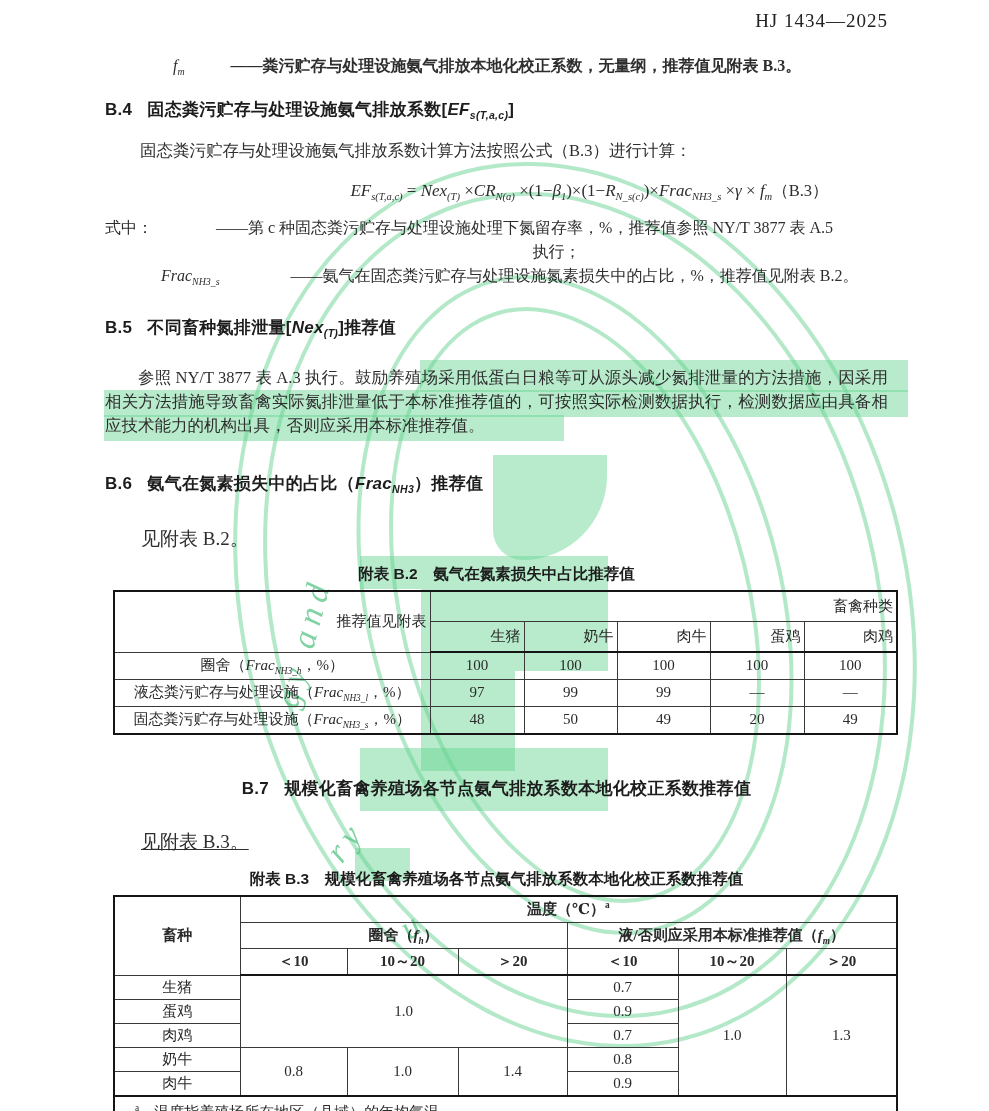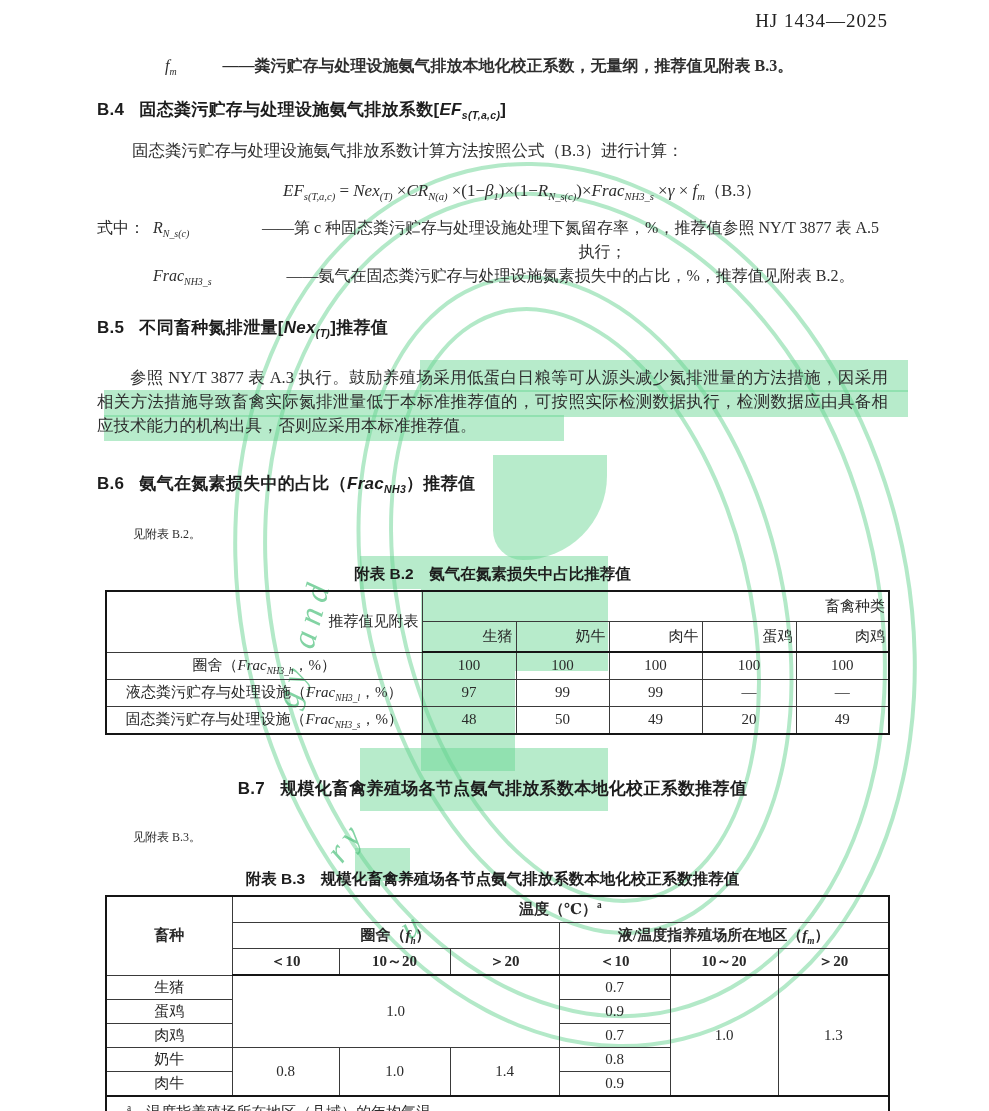--- a/index.html
+++ b/index.html
@@ -29,64 +29,64 @@
   .wm-colband2{left:421px;top:671px;width:94px;height:100px;}
   .wm-b7bar{left:360px;top:748px;width:248px;height:63px;}
   .wm-cap3{left:355px;top:848px;width:55px;height:33px;}
   .wm-frag{position:absolute;font-family:"Liberation Serif","DejaVu Serif",serif;
     font-style:italic;color:rgba(88,196,132,.75);font-size:34px;letter-spacing:7px;
     transform-origin:0 0;white-space:nowrap;}
   .wm-frag1{left:268px;top:702px;transform:rotate(-75deg);}
   .wm-frag2{left:318px;top:846px;transform:rotate(-52deg);}
   .wm-frag3{left:392px;top:916px;transform:rotate(-35deg);}
   
-  .content{position:absolute;inset:0;z-index:2;padding:10px 101px 0 97px;box-sizing:border-box;}
+  .content{position:absolute;inset:0;z-index:2;padding:10px 101px 0 97px;box-sizing:border-box;margin-left:8px;}
   .doc-num{text-align:right;font-size:19px;letter-spacing:1px;color:#222;height:24px;}
   .fm-line{margin-top:22px;font-size:16px;height:24px;}
   .fm-sym{display:inline-block;margin-left:68px;}
   .fm-text{margin-left:46px;font-weight:bold;}
   i{font-style:italic;}
   sub{font-size:.62em;font-style:italic;line-height:0;}
   sup{font-size:.62em;line-height:0;}
   .heading{margin-top:18px;font-family:"Liberation Sans","DejaVu Sans",sans-serif;
     font-weight:700;font-size:17px;color:#1d1d1d;height:24px;letter-spacing:.3px;}
   .heading .hnum{margin-right:15px;}
   .heading i{font-weight:700;}
   .intro{margin-top:18px;text-indent:35px;font-size:16.5px;height:24px;}
-  .formula-row{display:flex;justify-content:flex-start;align-items:center;
+  .formula-row{display:flex;justify-content:center;align-items:center;
     margin:12px 0 0 186px;height:30px;font-size:17px;}
   .formula{white-space:nowrap;}
   .eq-num{font-size:16.5px;}
   .where-block{margin-top:10px;font-size:16px;}
   .term{display:flex;line-height:24px;}
   .term-lead{width:56px;flex:none;}
   .term-sym{width:100px;flex:none;white-space:nowrap;}
   .term-body{flex:1;text-align:center;}
   .term-line1{white-space:nowrap;}
   .term-line2{margin-left:64px;}
   .b5-heading{margin-top:28px;}
   .para{margin-top:26px;font-size:16.5px;line-height:24px;text-align:justify;text-indent:33px;}
   .b6-heading{margin-top:34px;}
-  .ref-line{margin-top:30px;text-indent:36px;font-size:12px;height:24px;}
+  .ref-line{margin-top:30px;text-indent:36px;font-size:19px;height:24px;}
   .tbl-caption{margin-top:14px;text-align:center;font-family:"Liberation Sans","DejaVu Sans",sans-serif;
     font-weight:700;font-size:15.5px;color:#1d1d1d;height:22px;}
   table{border-collapse:collapse;width:783px;margin:4px 0 0 8px;table-layout:fixed;
     font-size:15px;color:#2a2a2a;background:transparent;}
   .tblB2{border:2px solid #151515;}
   .tblB3{border:2px solid #151515;}
   td,th{border:1px solid #3a3a3a;text-align:center;padding:1px 3px;font-weight:normal;
     line-height:1.3;background:transparent;}
   .tblB2 th{height:27px;text-align:right;}
   .tblB2 td{height:24px;}
   .thickb{border-bottom:2px solid #151515 !important;}
   .tblB3 th{height:23px;font-weight:bold;}
   .tblB3 td{height:21px;}
   .foot td{border-top:2px solid #151515;text-align:left;padding:4px 6px 4px 20px;height:24px;}
   .b7-heading{margin-top:42px;text-align:center;}
-  .ref-line3{margin-top:28px;}
+  .ref-line3{margin-top:28px;text-decoration:underline;}
   .cap3{margin-top:16px;}
 </style>
 </head>
 <body>
 
 <div class="page">
 
   <div class="watermark" aria-hidden="true">
     <div class="wm-ell wm-ell-o1"></div>
     <div class="wm-ell wm-ell-o2"></div>
@@ -121,21 +121,20 @@
     <div class="intro">固态粪污贮存与处理设施氨气排放系数计算方法按照公式（B.3）进行计算：</div>
 
     <div class="formula-row">
       <span class="formula"><i>EF</i><sub>s(T,a,c)</sub><span> = </span><i>Nex</i><sub>(T)</sub><span> ×</span><i>CR</i><sub>N(a)</sub><span> ×(1−</span><i>β</i><sub>1</sub><span>)×(1−</span><i>R</i><sub>N_s(c)</sub><span>)×</span><i>Frac</i><sub>NH3_s</sub><span> ×</span><i>γ</i><span> × </span><i>f</i><sub>m</sub></span>
       <span class="eq-num">（B.3）</span>
     </div>
 
     <div class="where-block">
       <div class="term">
         <span class="term-lead">式中：</span>
-        <span class="term-sym"><i>R</i><sub>N_s(c)</sub></span>
         <span class="term-body">
           <span class="term-line1">——第 c 种固态粪污贮存与处理设施处理下氮留存率，%，推荐值参照 NY/T 3877 表 A.5</span>
           <div class="term-line2">执行；</div>
         </span>
       </div>
       <div class="term">
         <span class="term-lead"></span>
         <span class="term-sym"><i>Frac</i><sub>NH3_s</sub></span>
         <span class="term-body">
           <span class="term-line1">——氨气在固态粪污贮存与处理设施氮素损失中的占比，%，推荐值见附表 B.2。</span>
@@ -223,21 +222,21 @@
           <col style="width:108px">
           <col style="width:111px">
       </colgroup>
       <tbody>
           <tr>
         <th rowspan="3">畜种</th>
         <th colspan="6"><span>温度（℃）</span><sup>a</sup></th>
       </tr>
       <tr>
         <th colspan="3"><span>圈舍（</span><i>f</i><sub>h</sub><span>）</span></th>
-        <th colspan="3"><span>液/温度指养殖场所在地区（</span><i>f</i><sub>m</sub><span>）</span></th>
+        <th colspan="3"><span>液/否则应采用本标准推荐值（</span><i>f</i><sub>m</sub><span>）</span></th>
       </tr>
       <tr>
         <th class="thickb">＜10</th>
         <th class="thickb">10～20</th>
         <th class="thickb">＞20</th>
         <th class="thickb">＜10</th>
         <th class="thickb">10～20</th>
         <th class="thickb">＞20</th>
       </tr>
       <tr>

